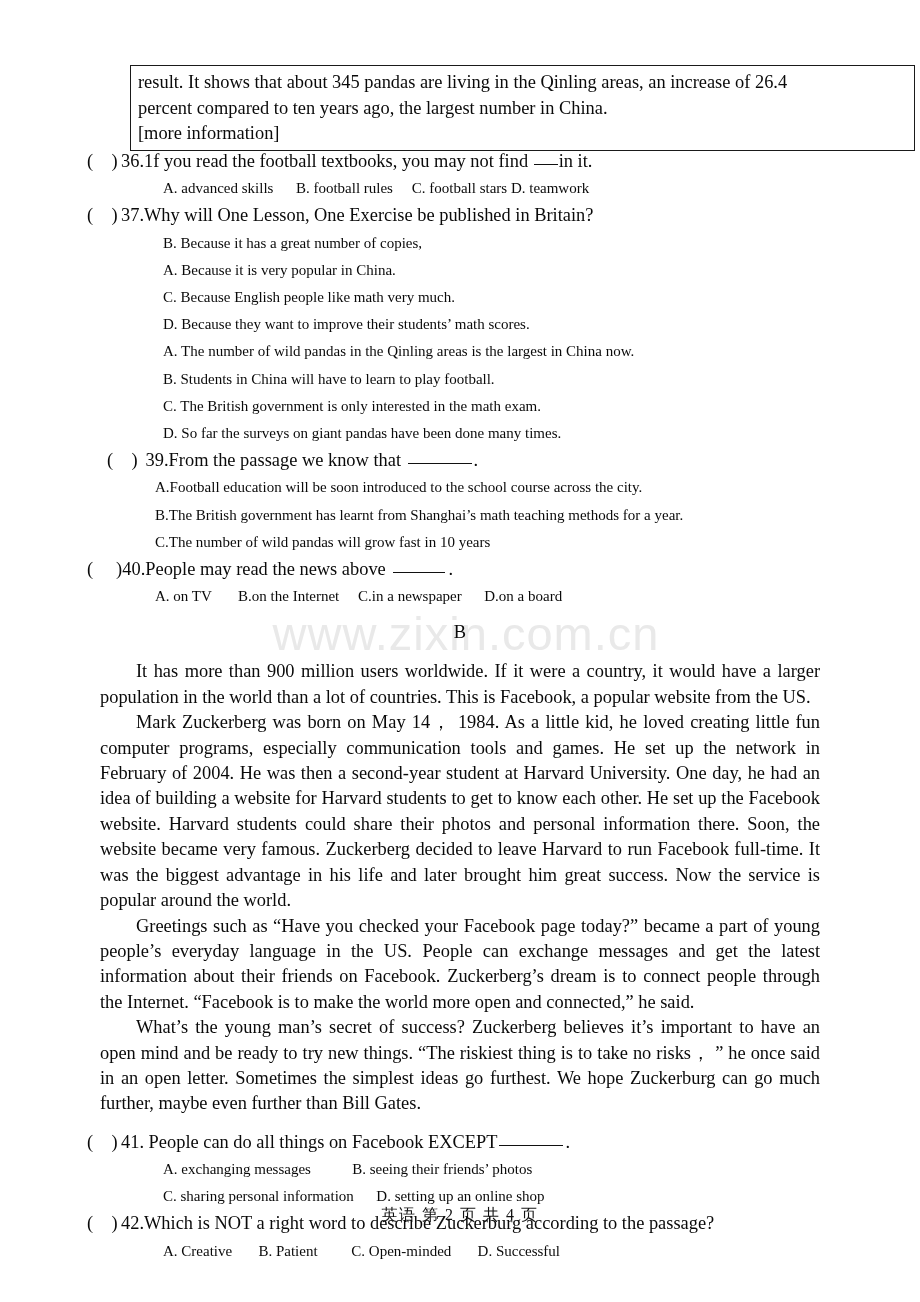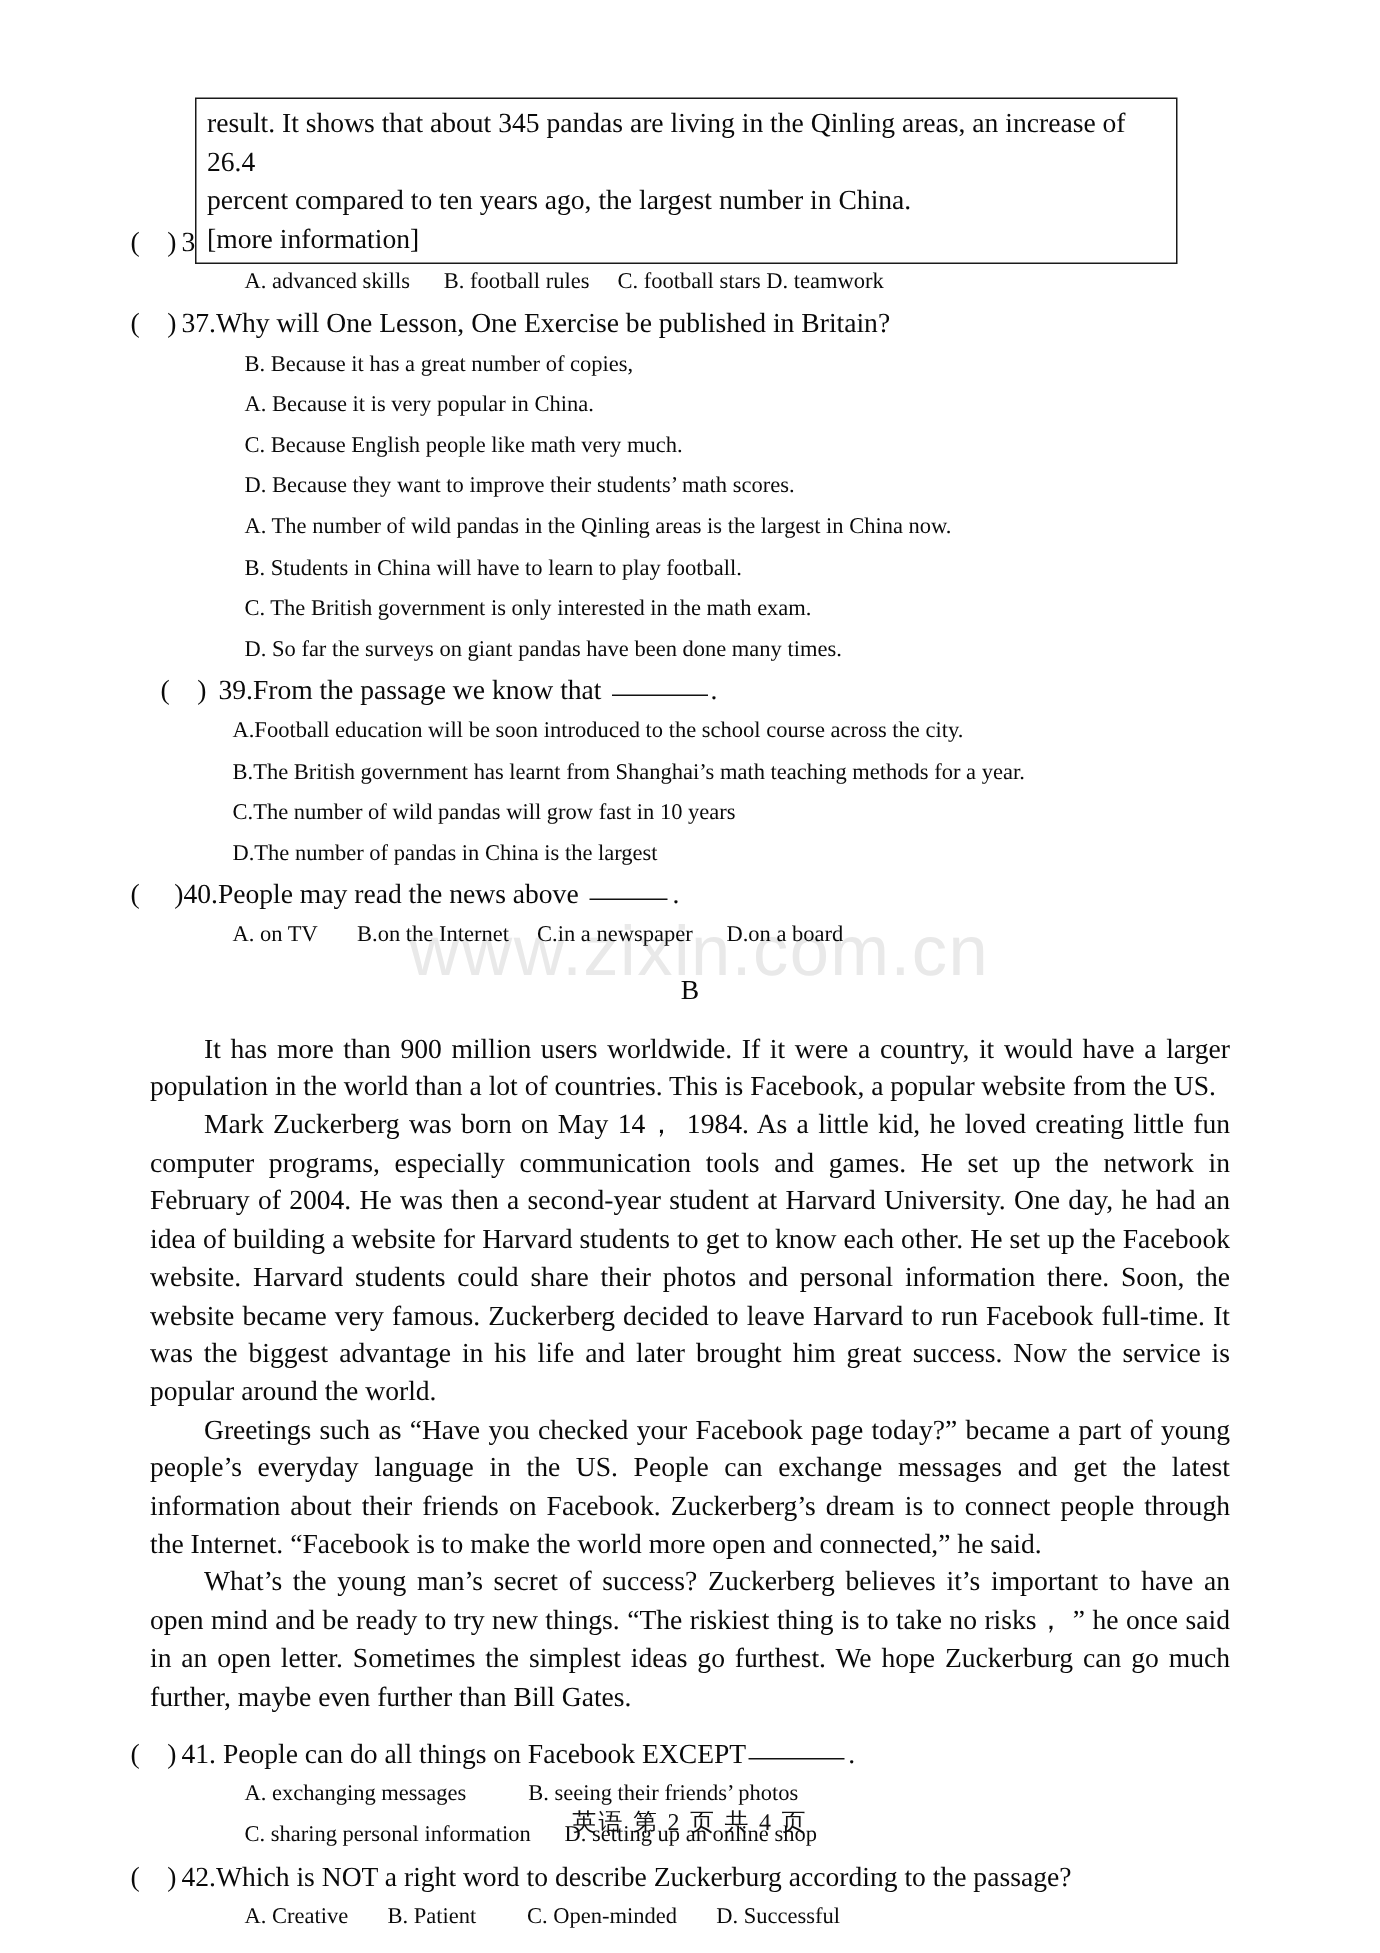--- a/index.html
+++ b/index.html
@@ -33,21 +33,21 @@
     user-select: none;
     pointer-events: none;
     z-index: 0;
   }
 
   
   .news-box {
     position: absolute;
     left: 130px;
     top: 65px;
-    width: 655px;
+    width: 785px;
     border: 1.5px solid #1a1a1a;
     box-sizing: border-box;
     padding: 4px 24px 3px 7px;
     z-index: 2;
     background: #fff;
   }
   .news-box p {
     margin: 0;
     font-size: 18.4px;
     line-height: 25.5px;
@@ -172,21 +172,20 @@
 
     <p class="opt-line"><span>A. The number of wild pandas in the Qinling areas is the largest in China now.</span></p>
     <p class="opt-line"><span>B. Students in China will have to learn to play football.</span></p>
     <p class="opt-line"><span>C. The British government is only interested in the math exam.</span></p>
     <p class="opt-line"><span>D. So far the surveys on giant pandas have been done many times.</span></p>
 
     <p class="q-line indent-extra"><span class="paren">(&nbsp;&nbsp;&nbsp;&nbsp;)</span>&nbsp;<span>39.</span><span>From the passage we know that </span><span class="blank-long"></span><span>.</span></p>
     <p class="opt-line tight"><span>A.Football education will be soon introduced to the school course across the city.</span></p>
     <p class="opt-line tight"><span>B.The British government has learnt from Shanghai’s math teaching methods for a year.</span></p>
     <p class="opt-line tight"><span>C.The number of wild pandas will grow fast in 10 years</span></p>
-    <p class="opt-line tight"><span>D.The number of pandas in China is the largest</span></p>
 
     <p class="q-line"><span class="paren">(&nbsp;&nbsp;&nbsp;&nbsp;&nbsp;)</span><span>40.</span><span>People may read   the news above </span><span class="blank-med"></span><span>.</span></p>
     <p class="opt-line tight"><span class="col">A.   on TV</span>&nbsp;&nbsp;&nbsp;&nbsp;&nbsp;&nbsp;&nbsp;<span class="col">B.on the Internet</span>&nbsp;&nbsp;&nbsp;&nbsp;&nbsp;<span class="col">C.in a newspaper</span>&nbsp;&nbsp;&nbsp;&nbsp;&nbsp;&nbsp;<span class="col">D.on a board</span></p>
 
     <div class="section-letter">B</div>
 
     <div class="passage">
       <p>It has more than 900 million users worldwide. If it were a country, it would have a larger population in the world than a lot of countries. This is Facebook, a popular website from the US.</p>
       <p>Mark Zuckerberg was born on May 14， 1984. As a little kid, he loved creating little fun computer programs, especially communication tools and games. He set up the network in February of 2004. He was then a second-year student at Harvard University. One day, he had an idea of building a website for Harvard students to get to know each other. He set up the Facebook website. Harvard students could share their photos and personal information there. Soon, the website became very famous. Zuckerberg decided to leave Harvard to run Facebook full-time. It was the biggest advantage in his life and later brought him great success. Now the service is popular around the world.</p>
       <p>Greetings such as “Have you checked your Facebook page today?” became a part of young people’s everyday language in the US. People can exchange messages and get the latest information about their friends on Facebook. Zuckerberg’s dream is to connect people through the Internet. “Facebook is to make the world more open and connected,” he said.</p>

